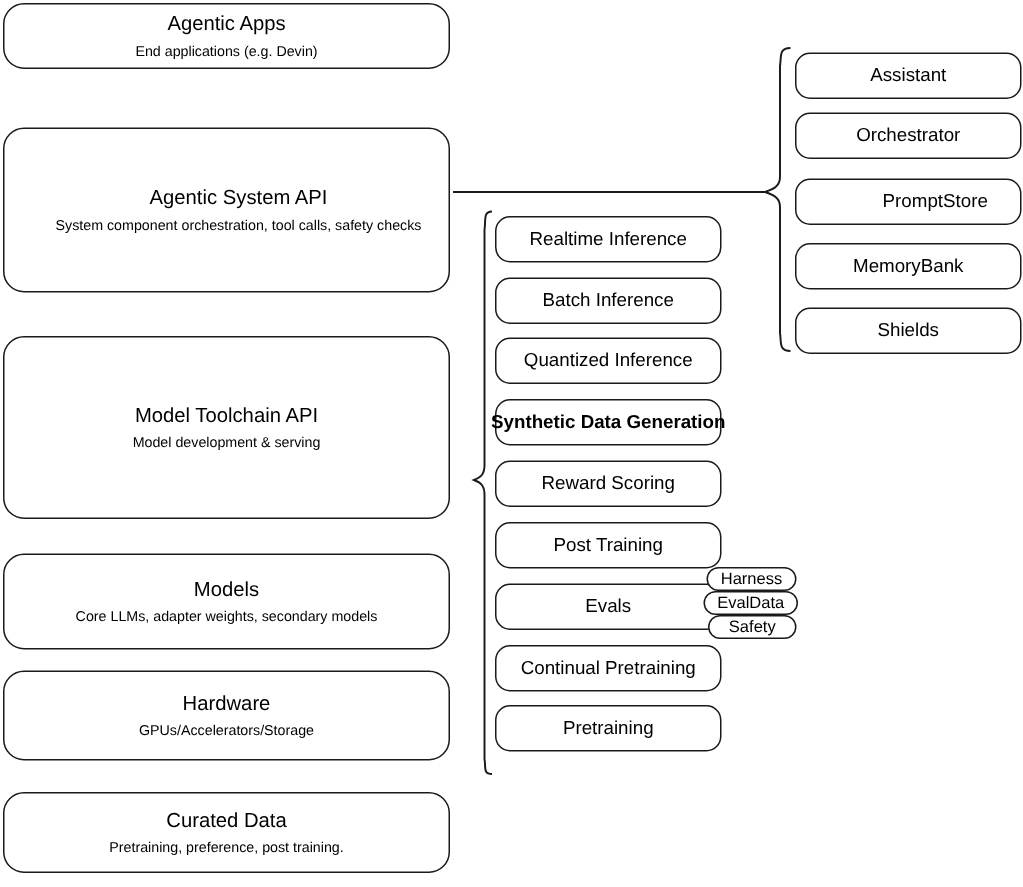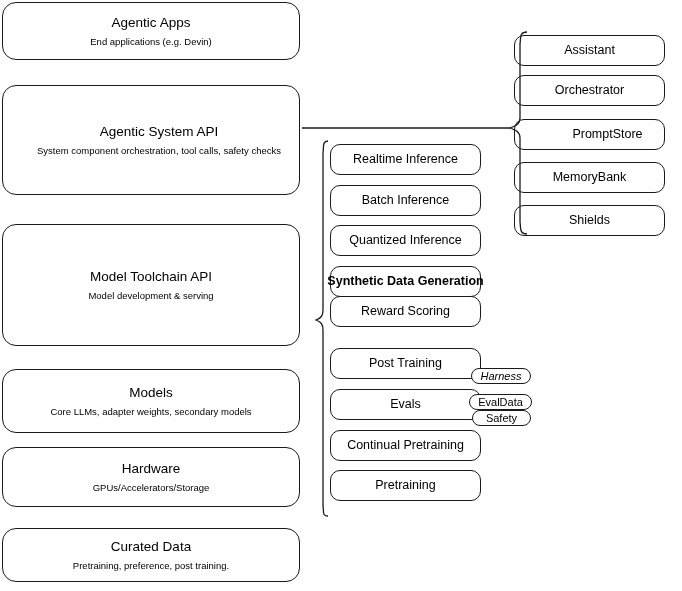--- a/index.html
+++ b/index.html
@@ -52,21 +52,21 @@
   
   .cap-node {
     height: 31px;
     border-radius: 10px;
   }
   .cap-node .title {
     font-size: 12.5px;
     margin: 0;
   }
   .mid-node { left: 330px; width: 151px; }
-  .right-node { left: 514px; width: 151px; }
+  .right-node { left: 530px; width: 151px; }
 
   
   .pill {
     position: absolute;
     box-sizing: border-box;
     border: 1.4px solid #1a1a1a;
     border-radius: 10px;
     background: #ffffff;
     display: flex;
     align-items: center;
@@ -112,21 +112,21 @@
 
     <path d="M 328 141
              C 322 141, 324 147, 323 153
              L 323 310
              C 323 316, 321 318, 316 320
              C 321 322, 323 324, 323 330
              L 323 506
              C 324 512, 322 516, 328 516"></path>
   </svg>
 
-  <div class="node layer-node" style="top:2px; height:58px;">
+  <div class="node layer-node" style="top:2px; height:44px;">
     <div class="title">Agentic Apps</div>
     <div class="subtitle">End applications (e.g. Devin)</div>
   </div>
 
   <div class="node layer-node" style="top:85px; height:110px;padding-left:16px;">
     <div class="title">Agentic System API</div>
     <div class="subtitle">System component orchestration, tool calls, safety checks</div>
   </div>
 
   <div class="node layer-node" style="top:224px; height:122px;">
@@ -154,37 +154,37 @@
   </div>
   <div class="node cap-node mid-node" style="top:185px;">
     <div class="title">Batch Inference</div>
   </div>
   <div class="node cap-node mid-node" style="top:225px;border-radius:10px;">
     <div class="title">Quantized Inference</div>
   </div>
   <div class="node cap-node mid-node" style="top:266px;font-weight:bold;">
     <div class="title">Synthetic Data Generation</div>
   </div>
-  <div class="node cap-node mid-node" style="top:296px;justify-content:center;">
+  <div class="node cap-node mid-node" style="top:307px;justify-content:center;">
     <div class="title">Reward Scoring</div>
   </div>
   <div class="node cap-node mid-node" style="top:348px;">
     <div class="title">Post Training</div>
   </div>
   <div class="node cap-node mid-node" style="top:389px;">
     <div class="title">Evals</div>
   </div>
   <div class="node cap-node mid-node" style="top:430px;">
     <div class="title">Continual Pretraining</div>
   </div>
   <div class="node cap-node mid-node" style="top:470px;">
     <div class="title">Pretraining</div>
   </div>
 
-  <div class="pill" style="left:471px; top:368px; width:60px;font-style:italic;">
+  <div class="pill" style="left:471px; top:378px; width:60px;">
     <span>Harness</span>
   </div>
   <div class="pill" style="left:469px; top:394px; width:63px;">
     <span>EvalData</span>
   </div>
   <div class="pill" style="left:472px; top:410px; width:59px;">
     <span>Safety</span>
   </div>
 
   <div class="node cap-node right-node" style="top:35px;">

